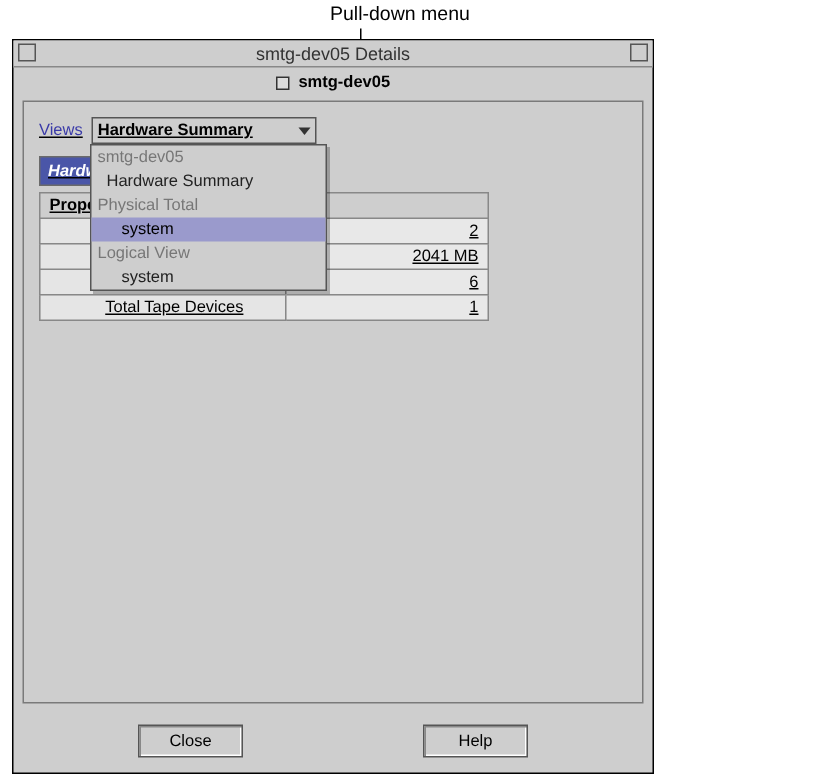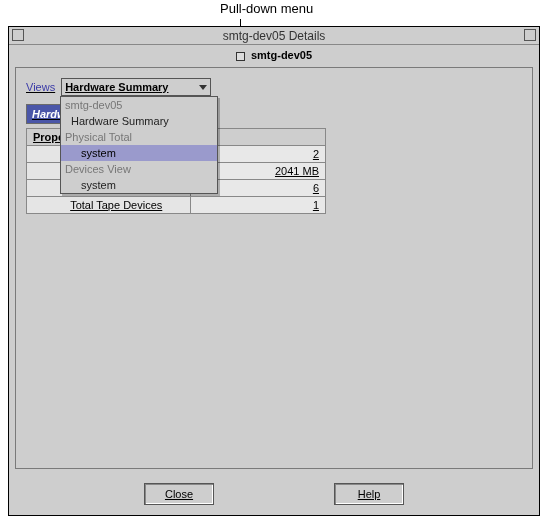--- a/index.html
+++ b/index.html
@@ -24,21 +24,21 @@
     top: 19px;
     left: 240px;
     width: 1px;
     height: 79px;
     background: #000;
   }
   .outer-frame {
     position: absolute;
     top: 26px;
     left: 8px;
-    width: 532px;
+    width: 428px;
     height: 490px;
     border: 1px solid #000;
     background: #cecece;
   }
   .titlebar {
     height: 18px;
     background: #cecece;
     border-bottom: 1px solid #888;
     position: relative;
     text-align: center;
@@ -199,21 +199,20 @@
   }
   .data-table td.label { text-align: center; width: 55%; padding-left: 21px; }
   .data-table td.val { text-align: right; width: 45%; background:#e8e8e8;}
   .button-row {
     position: absolute;
     bottom: 10px;
     left: 0; right: 0;
     display: flex;
     justify-content: center;
     gap: 120px;
-    text-decoration: underline;
   }
   .btn {
     width: 70px;
     height: 22px;
     border: 1px solid #555;
     background: #cecece;
     font-size: 11px;
     text-align: center;
     line-height: 20px;
     box-shadow: 1px 1px 0 #888 inset, -1px -1px 0 #fff inset;
@@ -245,21 +244,21 @@
           <span>Hardware Summary</span>
           <span class="arrow"></span>
         </div>
       </div>
 
       <div class="dropdown">
         <div class="dd-header">smtg-dev05</div>
         <div class="dd-item">Hardware Summary</div>
         <div class="dd-header">Physical Total</div>
         <div class="dd-item dd-sub highlight">system</div>
-        <div class="dd-header">Devices View</div>
+        <div class="dd-header">Logical View</div>
         <div class="dd-item dd-sub">system</div>
       </div>
 
       <div class="table-area">
         <div class="hw-header">Hardw</div>
         <table class="data-table">
           <tbody>
               <tr>
             <th>Propert</th>
             <th></th>

